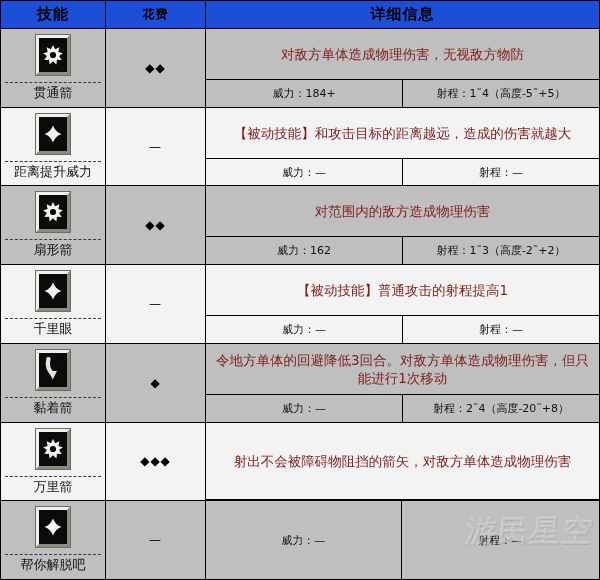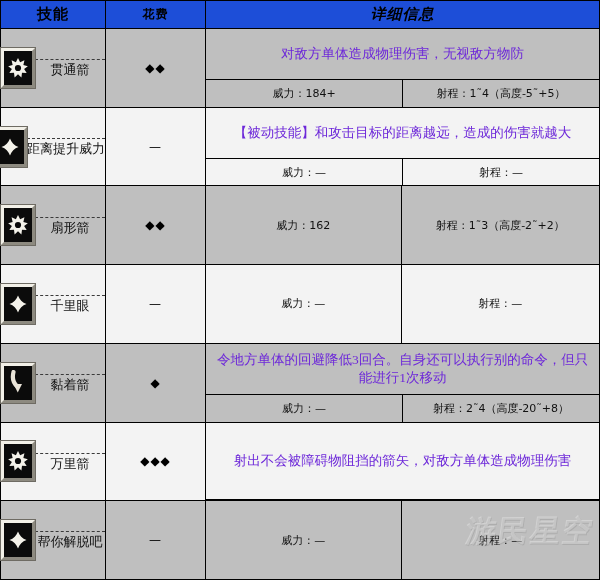--- a/index.html
+++ b/index.html
@@ -29,21 +29,21 @@
     text-align: center;
     vertical-align: middle;
     font-size: 15px;
     font-weight: bold;
     letter-spacing: 1px;
     border: 1px solid #000;
     border-top: none;
     margin-left: 44px;
   }
   .hdr-cell:first-child { border-left: none; }
-  .hdr-cell:last-child { border-right: none; font-style: italic; }
+  .hdr-cell:last-child { border-right: none; }
 
   
   .row { height: 78px; }
   .row.grey  td { background: #bfbfbf; }
   .row.white td { background: #f3f3f3; }
 
   td {
     border: 1px solid #000;
     vertical-align: middle;
   }
@@ -52,23 +52,23 @@
   tbody tr:last-child > td { border-bottom: none; }
 
   
   .skill-cell {
     width: 105px;
     padding: 0;
     text-align: center;
   }
   .skill-inner {
     display: flex;
-    flex-direction: row;
+    flex-direction: column;
     align-items: center;
-    justify-content: flex-end;
+    justify-content: flex-start;
     height: 100%;
   }
   .icon-wrap {
     height: 52px;
     display: flex;
     align-items: center;
     justify-content: center;
   }
   .skill-icon {
     width: 34px;
@@ -113,23 +113,22 @@
     table-layout: fixed;
   }
   .detail-table td { border: none; }
   .desc-cell {
     height: 50px;
     text-align: center;
     vertical-align: middle;
     font-size: 13.5px;
     line-height: 1.35;
     padding: 2px 8px;
-    color: #6d28d9;
+    color: #7f1d1d;
     border-bottom: 1px solid #000 !important;
-    font-family: Liberation Serif, serif;
   }
   .stat-cell {
     text-align: center;
     vertical-align: middle;
     font-size: 11px;
     color: #111;
     height: 27px;
     white-space: nowrap;
   }
   .stat-power { width: 195px; border-right: 1px solid #000 !important; }
@@ -230,20 +229,23 @@
               </div>
             </div>
             <div class="skill-name">扇形箭</div>
           </div>
         </td>
         <td class="cost-cell">◆◆</td>
         <td class="detail-cell">
           <table class="detail-table">
             <tbody>
               <tr>
+                <td class="desc-cell" colspan="2">对范围内的敌方造成物理伤害</td>
+              </tr>
+              <tr>
                 <td class="stat-cell stat-power">威力：162</td>
                 <td class="stat-cell stat-range">射程：1˜3（高度-2˜+2）</td>
               </tr>
             </tbody>
           </table>
         </td>
       </tr>
       <tr class="row white">
         <td class="skill-cell">
           <div class="skill-inner">
@@ -254,20 +256,23 @@
                 </svg>
               </div>
             </div>
             <div class="skill-name">千里眼</div>
           </div>
         </td>
         <td class="cost-cell">—</td>
         <td class="detail-cell">
           <table class="detail-table">
             <tbody>
+              <tr>
+                <td class="desc-cell" colspan="2">【被动技能】普通攻击的射程提高1</td>
+              </tr>
               <tr>
                 <td class="stat-cell stat-power">威力：—</td>
                 <td class="stat-cell stat-range">射程：—</td>
               </tr>
             </tbody>
           </table>
         </td>
       </tr>
       <tr class="row grey">
         <td class="skill-cell">
@@ -281,21 +286,21 @@
               </div>
             </div>
             <div class="skill-name">黏着箭</div>
           </div>
         </td>
         <td class="cost-cell">◆</td>
         <td class="detail-cell">
           <table class="detail-table">
             <tbody>
               <tr>
-                <td class="desc-cell" colspan="2">令地方单体的回避降低3回合。自身还可以执行别的命令，但只能进行1次移动</td>
+                <td class="desc-cell" colspan="2">令地方单体的回避降低3回合。对敌方单体造成物理伤害，但只能进行1次移动</td>
               </tr>
               <tr>
                 <td class="stat-cell stat-power">威力：—</td>
                 <td class="stat-cell stat-range">射程：2˜4（高度-20˜+8）</td>
               </tr>
             </tbody>
           </table>
         </td>
       </tr>
       <tr class="row white">

